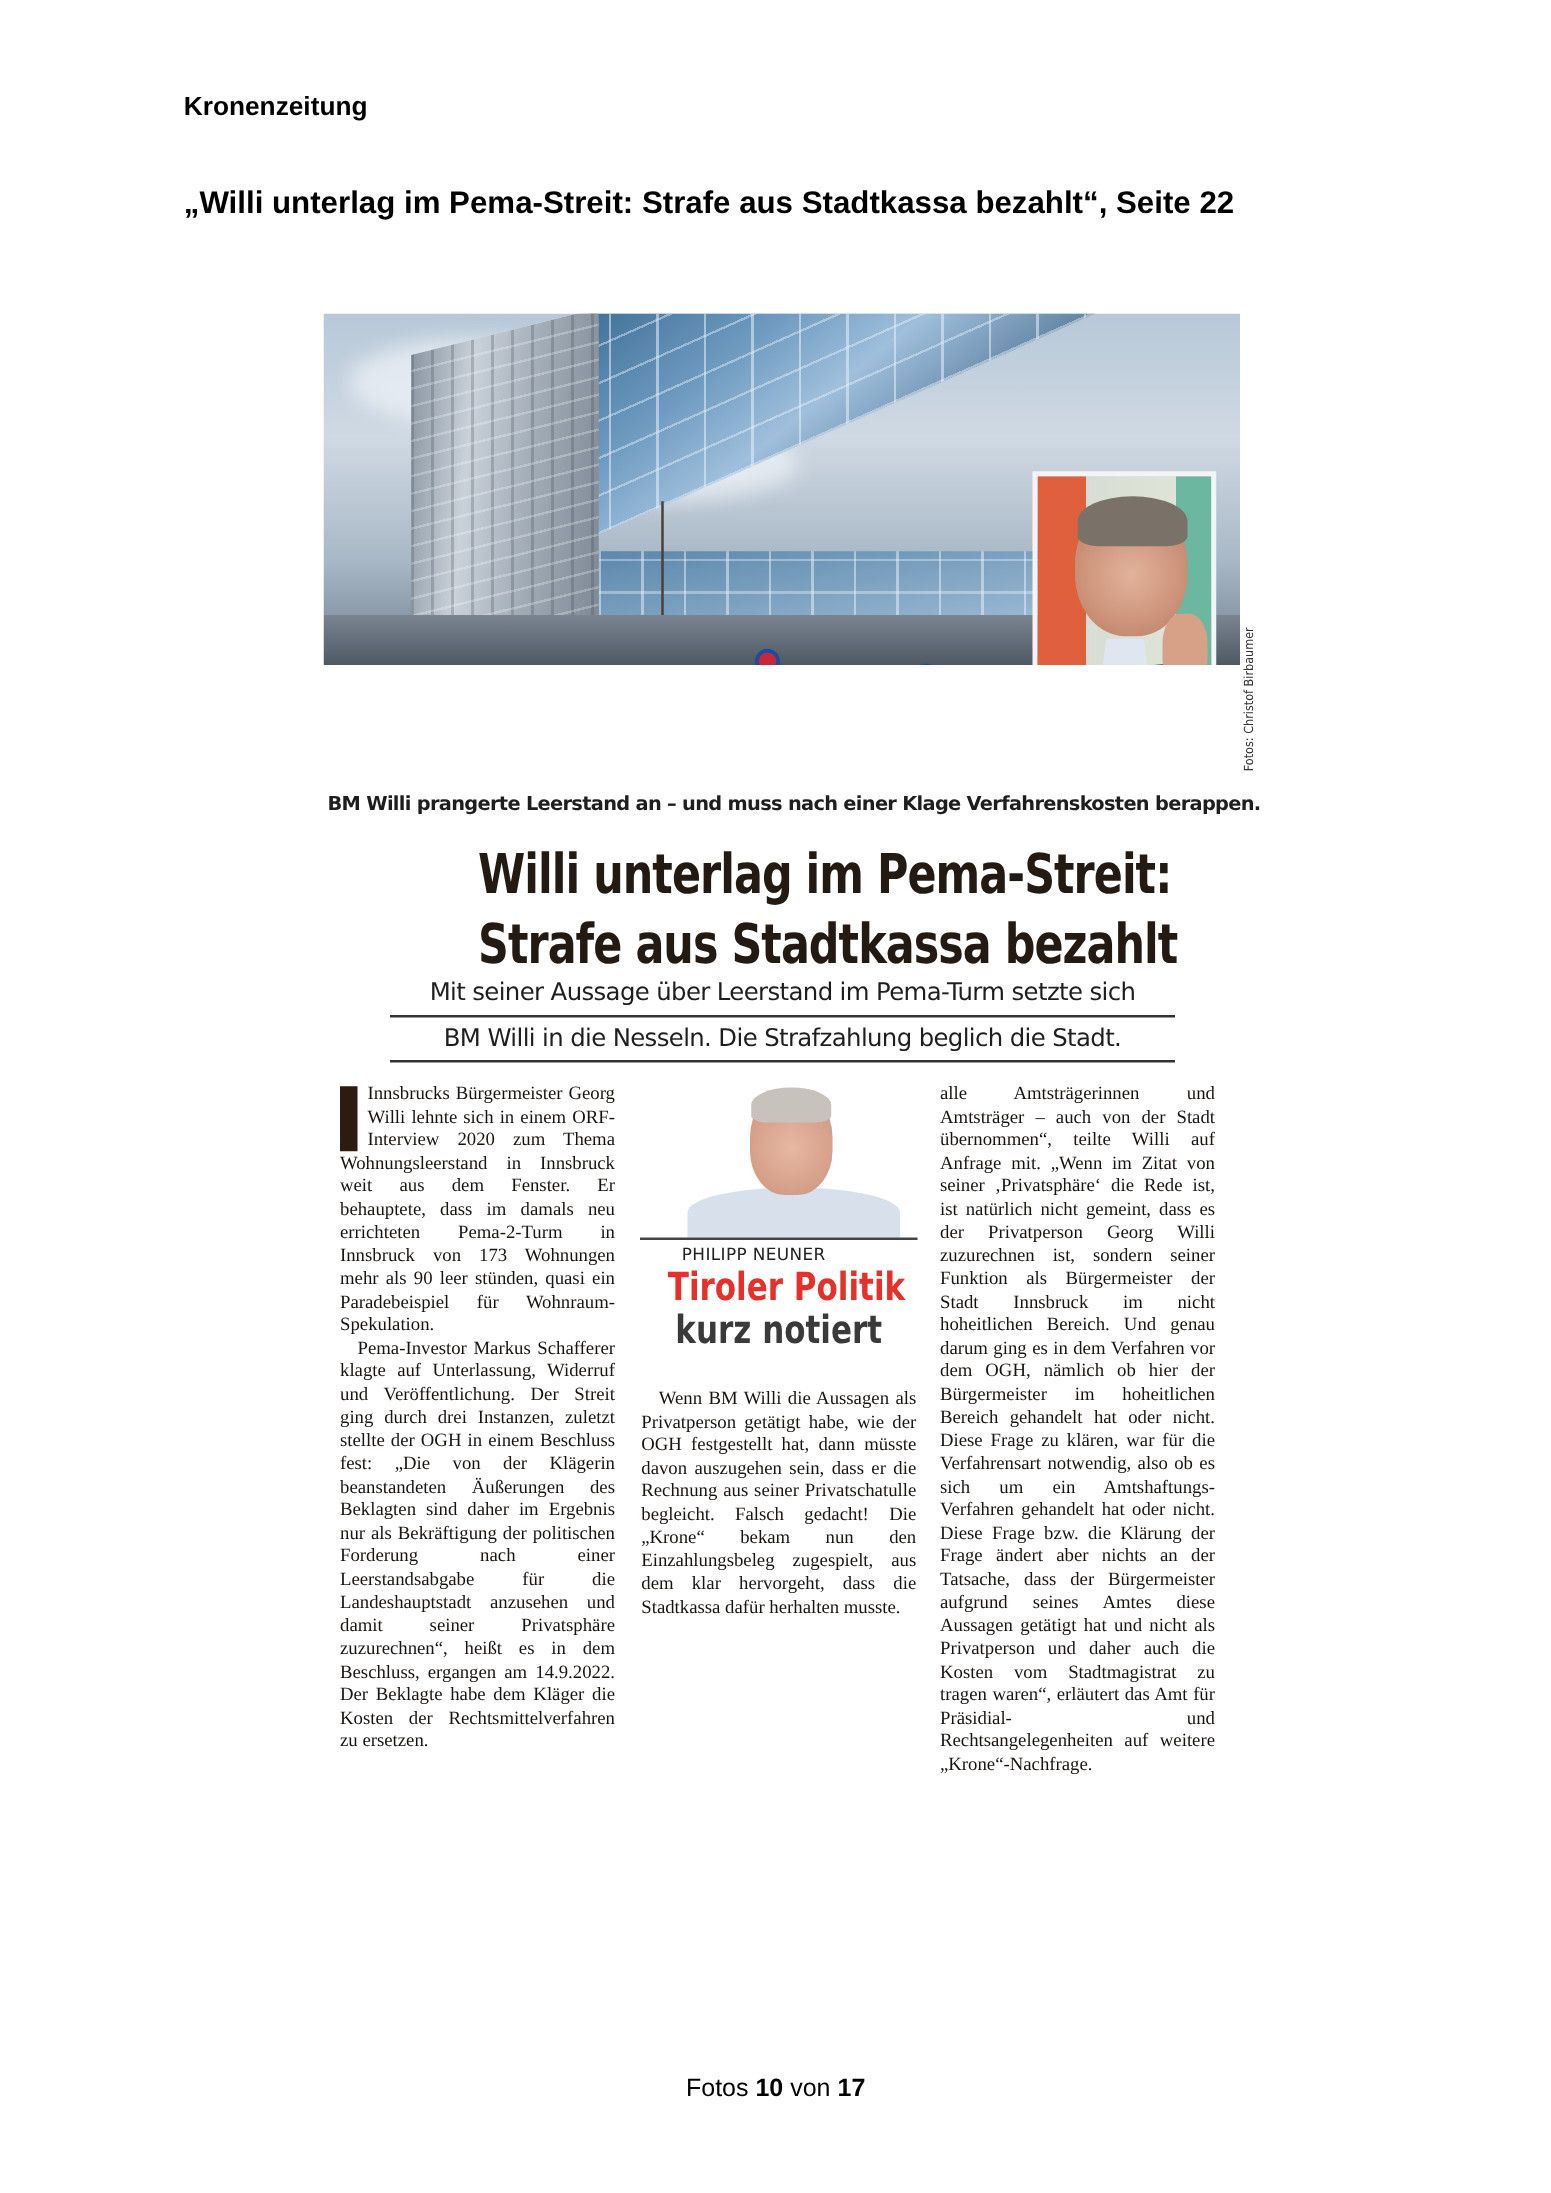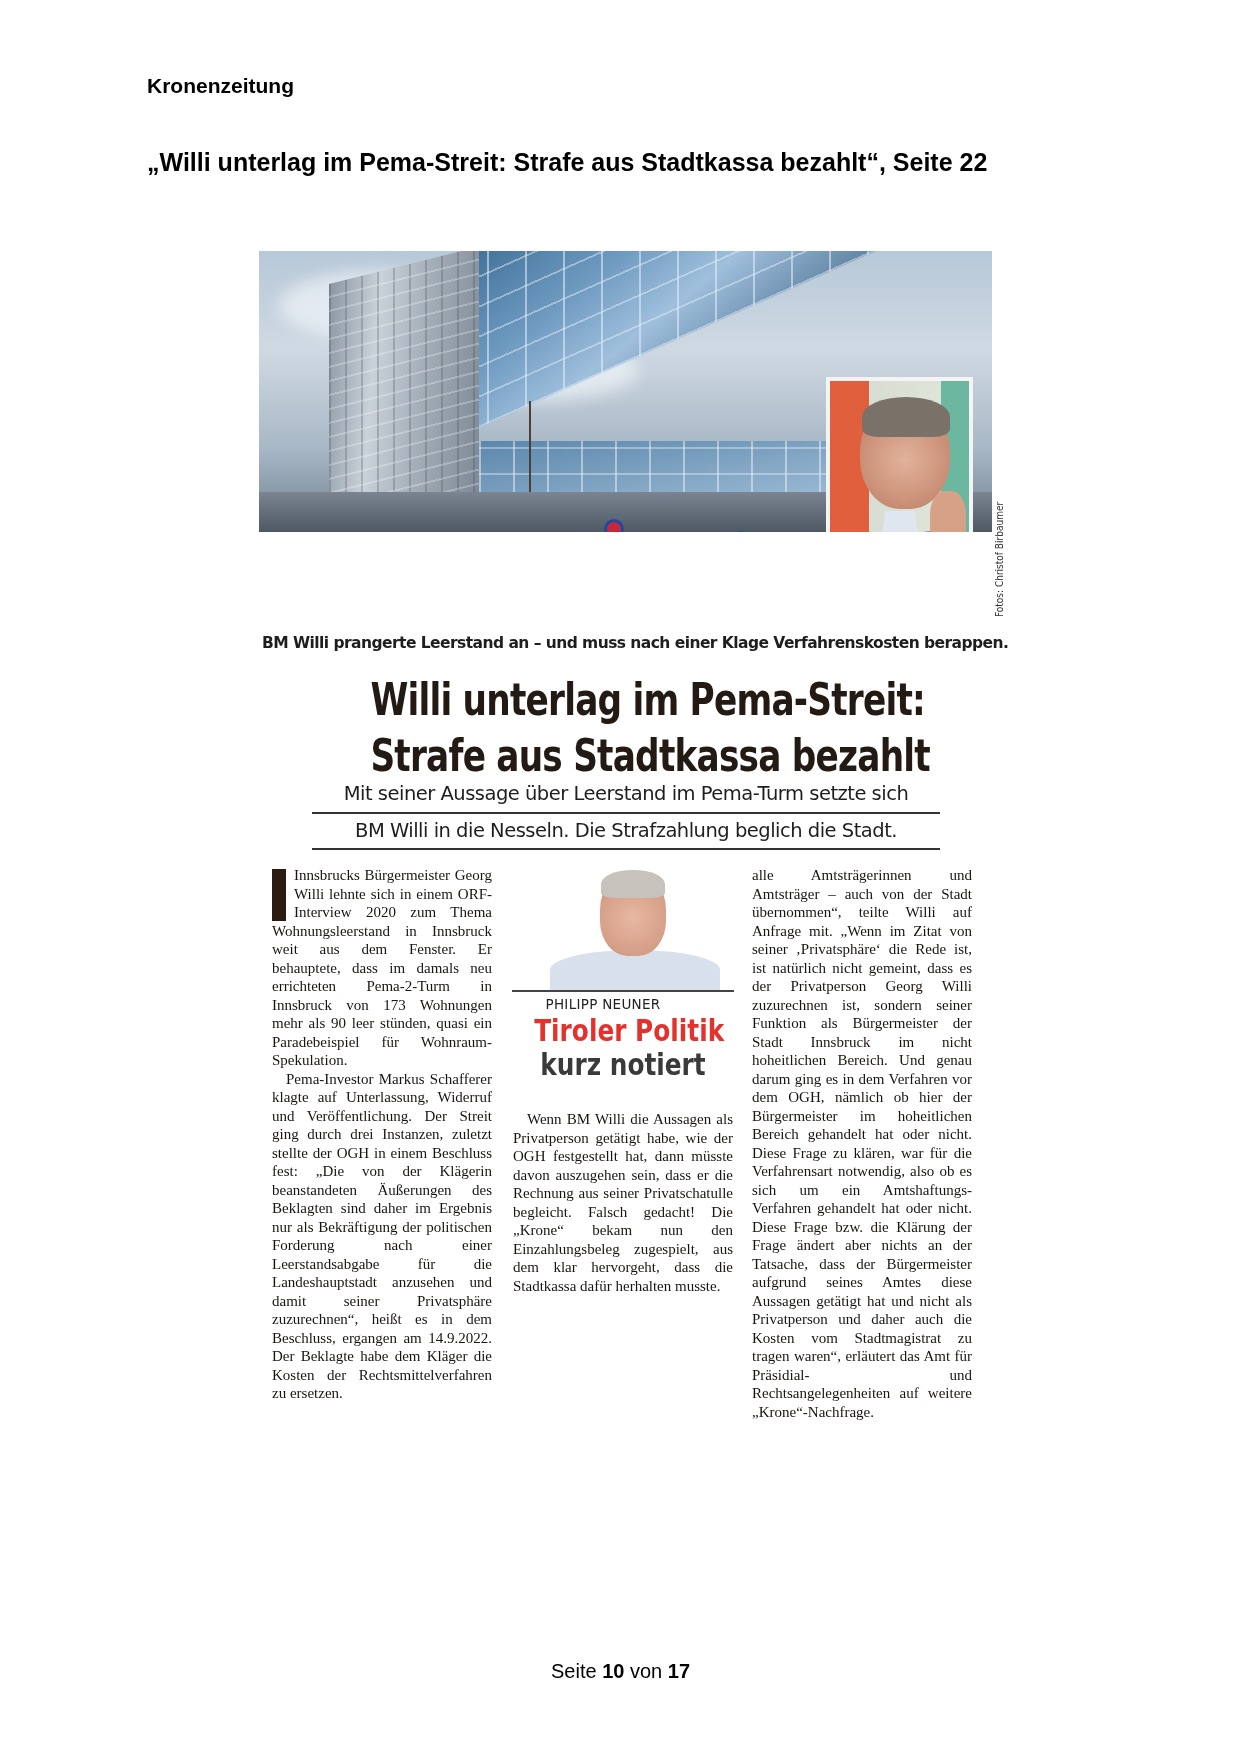--- a/index.html
+++ b/index.html
@@ -45,21 +45,21 @@
            background: radial-gradient(circle at 50% 55%, #e2b29a 0%, #c98f76 60%, #a7735f 100%); }
   .inset-hair { position: absolute; left: 32px; top: 16px; width: 88px; height: 40px; border-radius: 50% 50% 20% 20%; background: #7a7168; }
   .inset-body { position: absolute; left: 0; top: 130px; width: 147px; height: 90px; background: #1f2433; clip-path: polygon(10% 30%, 90% 20%, 100% 100%, 0 100%); }
   .inset-shirt { position: absolute; left: 45px; top: 130px; width: 50px; height: 80px; background: #dfe6ef; clip-path: polygon(20% 0, 80% 0, 100% 100%, 0 100%); }
   .inset-hand { position: absolute; left: 100px; top: 110px; width: 36px; height: 60px; border-radius: 40%; background: #d7a187; }
 
   .credit { position: absolute; left: 994px; top: 500px; font-size: 10px; color: #333; transform: rotate(-90deg); transform-origin: left top; white-space: nowrap; font-family: "DejaVu Sans Condensed", "DejaVu Sans", sans-serif; }
 
   .caption { position: absolute; left: 262px; top: 634px; width: 730px; font-size: 15.5px; font-weight: bold; color: #1e1e1e; font-family: "DejaVu Sans", sans-serif; letter-spacing: -0.55px; white-space: nowrap; }
 
-  .headline { position: absolute; left: 300px; top: 672px; width: 640px; text-align: center; color: #231a14; font-family: "DejaVu Sans", sans-serif; font-weight: bold; line-height: 56px; }
+  .headline { position: absolute; left: 312px; top: 672px; width: 640px; text-align: center; color: #231a14; font-family: "DejaVu Sans", sans-serif; font-weight: bold; line-height: 56px; }
   .headline span { display: block; font-size: 44px; transform: scaleX(0.78); transform-origin: center; letter-spacing: -1px; white-space: nowrap; }
 
   .sub { position: absolute; left: 312px; width: 628px; text-align: center; font-family: "DejaVu Sans", sans-serif; font-size: 19.5px; color: #1e1e1e; letter-spacing: -0.5px; white-space: nowrap; }
   .sub1 { top: 782px; }
   .sub2 { top: 819px; }
   .rule { position: absolute; left: 312px; width: 628px; height: 2px; background: #333; }
   .rule1 { top: 812px; }
   .rule2 { top: 848px; }
 
   .col { position: absolute; top: 866px; width: 220px; font-family: "Liberation Serif", serif; font-size: 15px; line-height: 18.5px; color: #1a1410; text-align: justify; hyphens: manual; }
@@ -153,17 +153,17 @@
 
 <div class="col col2">
   <p class="ind">Wenn BM Willi die Aussagen als Privatperson getätigt habe, wie der OGH festgestellt hat, dann müsste davon auszugehen sein, dass er die Rechnung aus seiner Privatschatulle begleicht. Falsch gedacht! Die „Krone“ bekam nun den Einzahlungsbeleg zugespielt, aus dem klar hervorgeht, dass die Stadtkassa dafür herhalten musste.</p>
 </div>
 
 <div class="col col3">
   <p>alle Amtsträgerinnen und Amtsträger – auch von der Stadt übernommen“, teilte Willi auf Anfrage mit. „Wenn im Zitat von seiner ‚Privatsphäre‘ die Rede ist, ist natürlich nicht gemeint, dass es der Privatperson Georg Willi zuzurechnen ist, sondern seiner Funktion als Bürgermeister der Stadt Innsbruck im nicht hoheitlichen Bereich. Und genau darum ging es in dem Verfahren vor dem OGH, nämlich ob hier der Bürgermeister im hoheitlichen Bereich gehandelt hat oder nicht. Diese Frage zu klären, war für die Verfahrensart notwendig, also ob es sich um ein Amtshaftungs-Verfahren gehandelt hat oder nicht. Diese Frage bzw. die Klärung der Frage ändert aber nichts an der Tatsache, dass der Bürgermeister aufgrund seines Amtes diese Aussagen getätigt hat und nicht als Privatperson und daher auch die Kosten vom Stadtmagistrat zu tragen waren“, erläutert das Amt für Präsidial- und Rechtsangelegenheiten auf weitere „Krone“-Nachfrage.</p>
 </div>
 
 <div class="footer">
-  <span>Seite</span>
+  <span>Fotos</span>
   <b>10</b>
   <span>von</span>
   <b>17</b>
 </div>
 
 </body></html>

